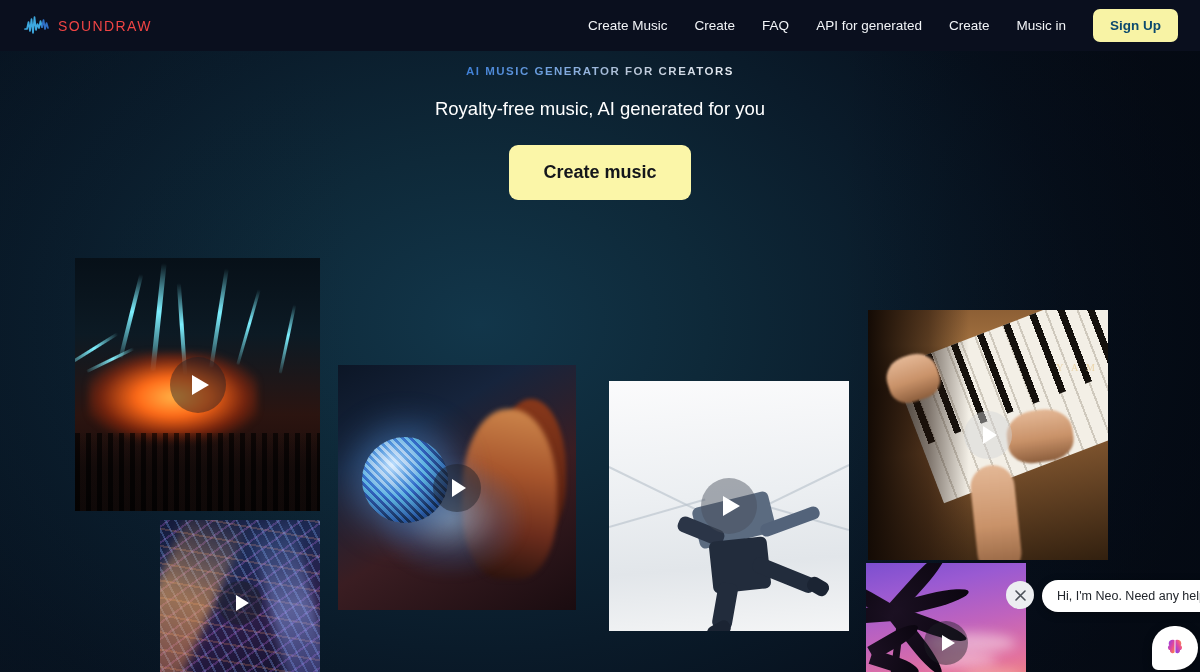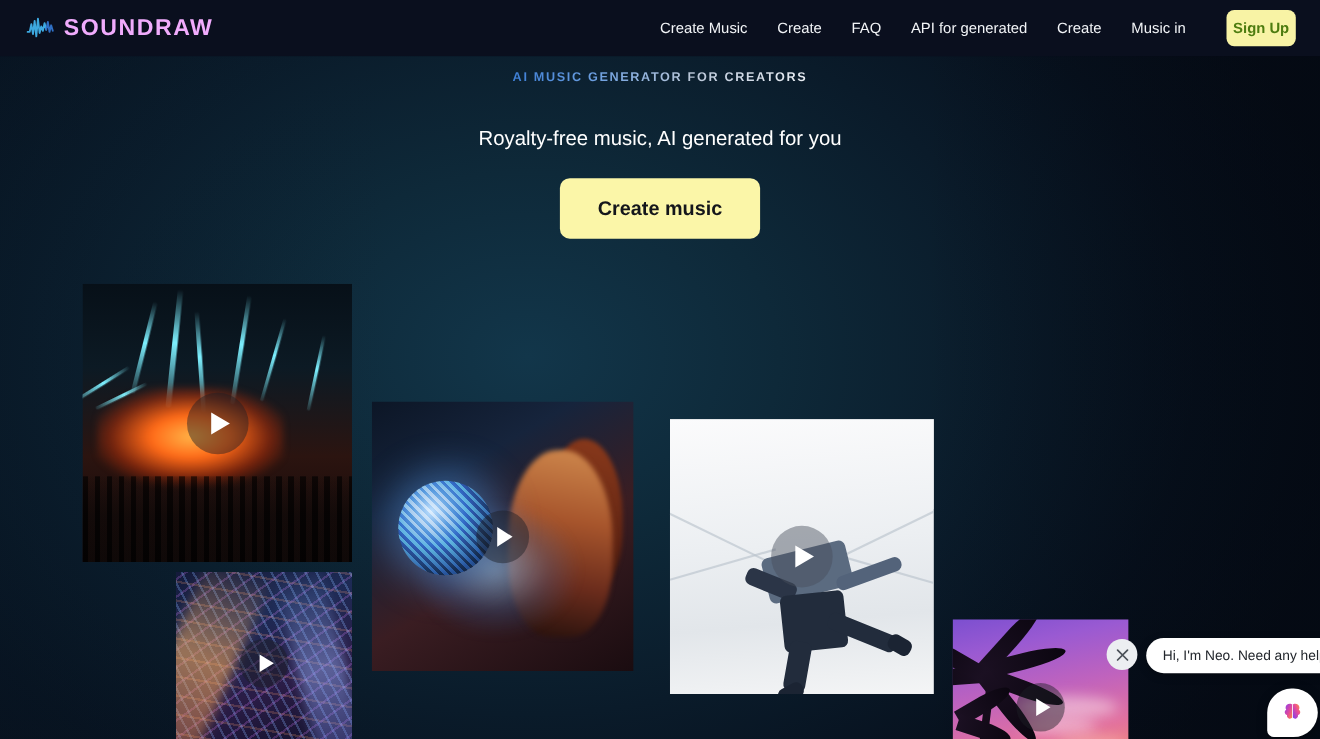--- a/index.html
+++ b/index.html
@@ -19,42 +19,41 @@
     display:flex; align-items:center;
     z-index:50;
   }
   .logo-wrap {
     display:flex; align-items:center;
     margin-left:24px; gap:2px;
     cursor:pointer;
   }
   .logo-mark { display:block; width:32px; height:22px; }
   .logo-text {
-    font-size:21px; font-weight:bold;
+    font-size:14px; font-weight:normal;
     letter-spacing:1.4px;
-    color:#f0abfc;
+    color:#ef4444;
     font-family:"Liberation Sans", sans-serif;
   }
   .nav {
     margin-left:auto; margin-right:22px;
     display:flex; align-items:center; gap:27px;
   }
   .nav-link {
     color:#f2f4f7; font-size:13.5px;
     text-decoration:none; white-space:nowrap;
     cursor:pointer;
   }
   .signup-btn {
-    background:#f8f3a5; color:#4d7c0f;
+    background:#f8f3a5; color:#0c4a6e;
     font-size:13.5px; font-weight:bold;
     border:none; border-radius:7px;
-    padding:9px 6px; cursor:pointer;
+    padding:9px 17px; cursor:pointer;
     white-space:nowrap;
     font-family:"Liberation Sans", sans-serif;
-    margin-left:10px;
   }
 
   
   .hero {
     position:absolute; top:51px; left:0;
     width:1200px; height:621px;
     background:
       radial-gradient(ellipse 760px 560px at 40% 44%, #12364a 0%, #0e2939 30%, #0a1b2a 58%, #07111e 80%, #060c17 100%),
       #060c17;
     overflow:hidden;
@@ -81,21 +80,21 @@
     -webkit-text-fill-color:transparent; color:transparent;
     display:inline-block;
   }
   .headline {
     margin-top:14px;
     font-size:53px; font-weight:bold;
     color:#ffffff; line-height:1.06;
     letter-spacing:-0.6px;
   }
   .subtitle {
-    margin-top:36px;
+    margin-top:19px;
     font-size:18.5px; color:#ffffff; font-weight:normal;
   }
   .cta-wrap { margin-top:25px; pointer-events:auto; }
   .cta-btn {
     background:#fbf6a8; color:#14161b;
     font-size:18px; font-weight:bold;
     border:none; border-radius:9px;
     padding:17px 34px; cursor:pointer;
     font-family:"Liberation Sans", sans-serif;
   }
@@ -296,20 +295,34 @@
         <div class="db" style="left:-14px; top:62px;  width:20px; height:46px; transform:rotate(10deg);"></div>
         <div class="db" style="left:78px;  top:58px;  width:22px; height:15px; transform:rotate(30deg); background:#1b2433;"></div>
         <div class="db" style="left:-22px; top:102px; width:24px; height:14px; transform:rotate(-28deg); background:#1b2433;"></div>
       </div>
     </div>
     <div class="play" style="background:rgba(70,78,92,0.45);">
         <i></i>
       </div>
   </div>
 
+  <div class="thumb" style="left:868px; top:259px; width:240px; height:250px;">
+    <div class="art art-piano">
+      <div class="piano-top"></div>
+      <div class="keys"></div>
+      <div class="piano-shadow"></div>
+      <div class="hand" style="left:8%;  top:18%; width:52px; height:46px; transform:rotate(-18deg);"></div>
+      <div class="hand" style="left:58%; top:40%; width:66px; height:52px; transform:rotate(-8deg);"></div>
+      <div class="hand" style="left:44%; top:62%; width:44px; height:110px; border-radius:22px; transform:rotate(-6deg);"></div>
+      <div class="yam">Y A M</div>
+    </div>
+    <div class="play" style="width:48px;height:48px;margin:-24px 0 0 -24px;background:rgba(210,212,216,0.45);">
+      <i style="border-left-width:14px;border-top-width:9px;border-bottom-width:9px;margin-left:4px;"></i>
+    </div>
+  </div>
 
   <div class="thumb" style="left:866px; top:512px; width:160px; height:160px;">
     <div class="art art-tropic">
       <div class="cloud" style="right:6%;  top:44%; width:90px; height:20px;"></div>
       <div class="cloud" style="right:18%; top:56%; width:70px; height:14px;"></div>
       <div class="cloud" style="right:2%;  top:66%; width:60px; height:12px; background:rgba(255,210,190,0.45);"></div>
       <div class="palm-trunk"></div>
       <div class="frond" style="left:17%; top:25%; transform:rotate(-48deg);"></div>
       <div class="frond" style="left:17%; top:25%; transform:rotate(-14deg);"></div>
       <div class="frond" style="left:17%; top:26%; transform:rotate(20deg);"></div>

